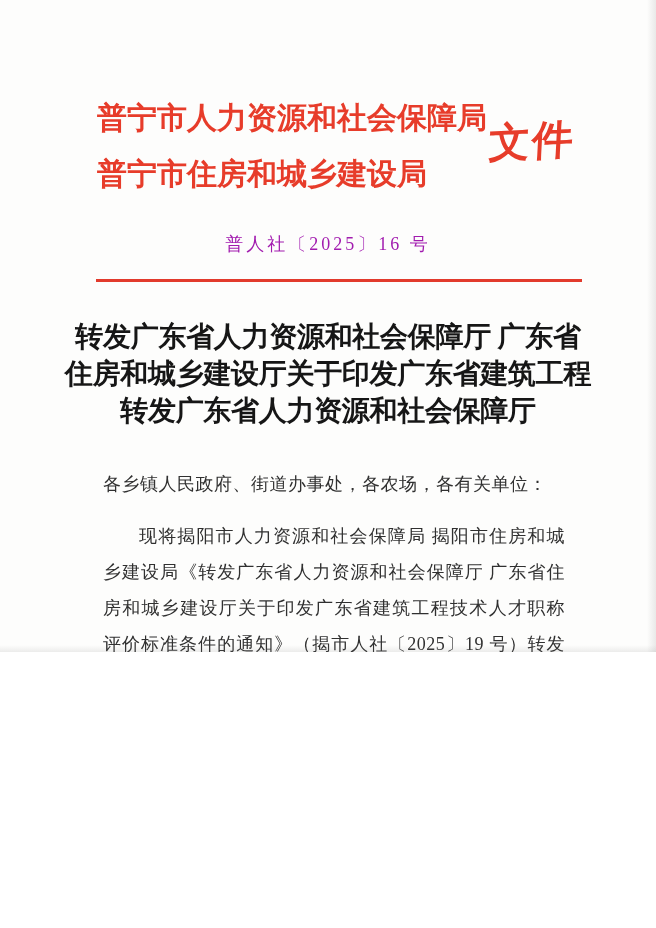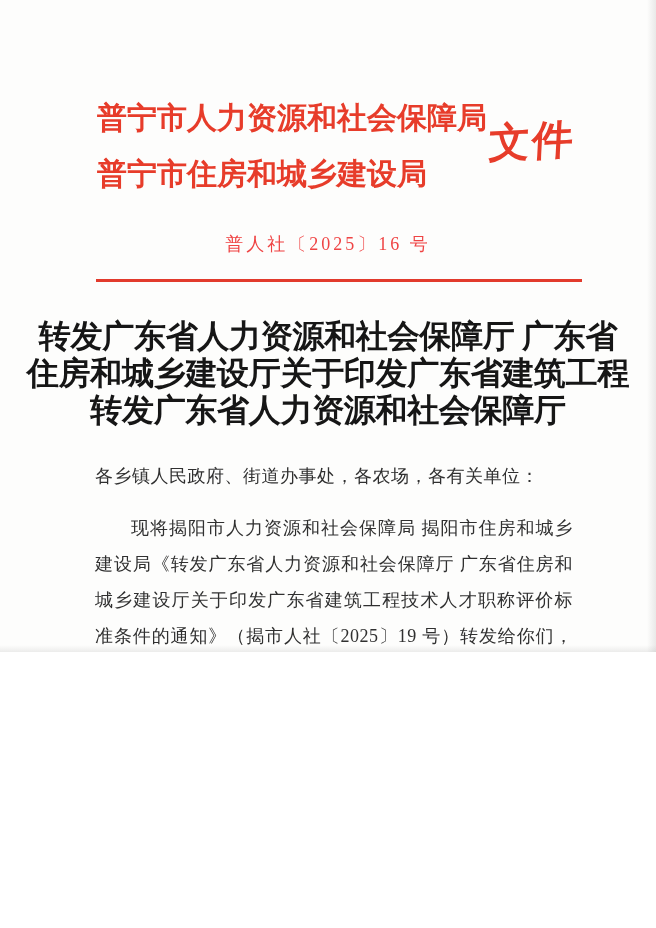--- a/index.html
+++ b/index.html
@@ -45,50 +45,50 @@
   .doc-type {
     position: absolute; left: 489px; top: 114px;
     font-size: 41px; font-weight: bold; color: #e73c2a;
     transform: rotate(-3deg) skewX(-6deg);
     letter-spacing: 2px;
     white-space: nowrap;
   }
   .doc-number {
     position: absolute; left: 0; top: 232px; width: 656px;
     text-align: center;
-    font-size: 18px; color: #ef4444;
+    font-size: 18px; color: #a21caf;
     letter-spacing: 3px;
     white-space: nowrap;
   }
   .red-divider {
     position: absolute; left: 96px; top: 279px;
     width: 486px; height: 3px;
     background: #e23a2c;
   }
 
   
   .title-block {
     position: absolute; left: 0; top: 318px; width: 656px;
     text-align: center;
     font-weight: bold;
-    font-size: 32px;
+    font-size: 28px;
     color: #161616;
     line-height: 37px;
     letter-spacing: -0.3px;
   }
 
   
   .body-block {
     position: absolute; left: 95px; top: 458px; width: 478px;
     font-size: 18px; color: #303030;
     line-height: 36px;
     letter-spacing: 0.5px;
     text-align: justify;
   }
-  .body-block p { margin: 0; }
+  .body-block p { margin: 8px; }
   .body-paragraph { text-indent: 2em; margin-top: 16px !important; }
 
   
   .sig {
     position: absolute; top: 752px;
     font-size: 18px; color: #2e2e2e;
     letter-spacing: 0.5px; white-space: nowrap;
   }
   .sig-left  { left: 96px;  }
   .sig-right { left: 350px; }

